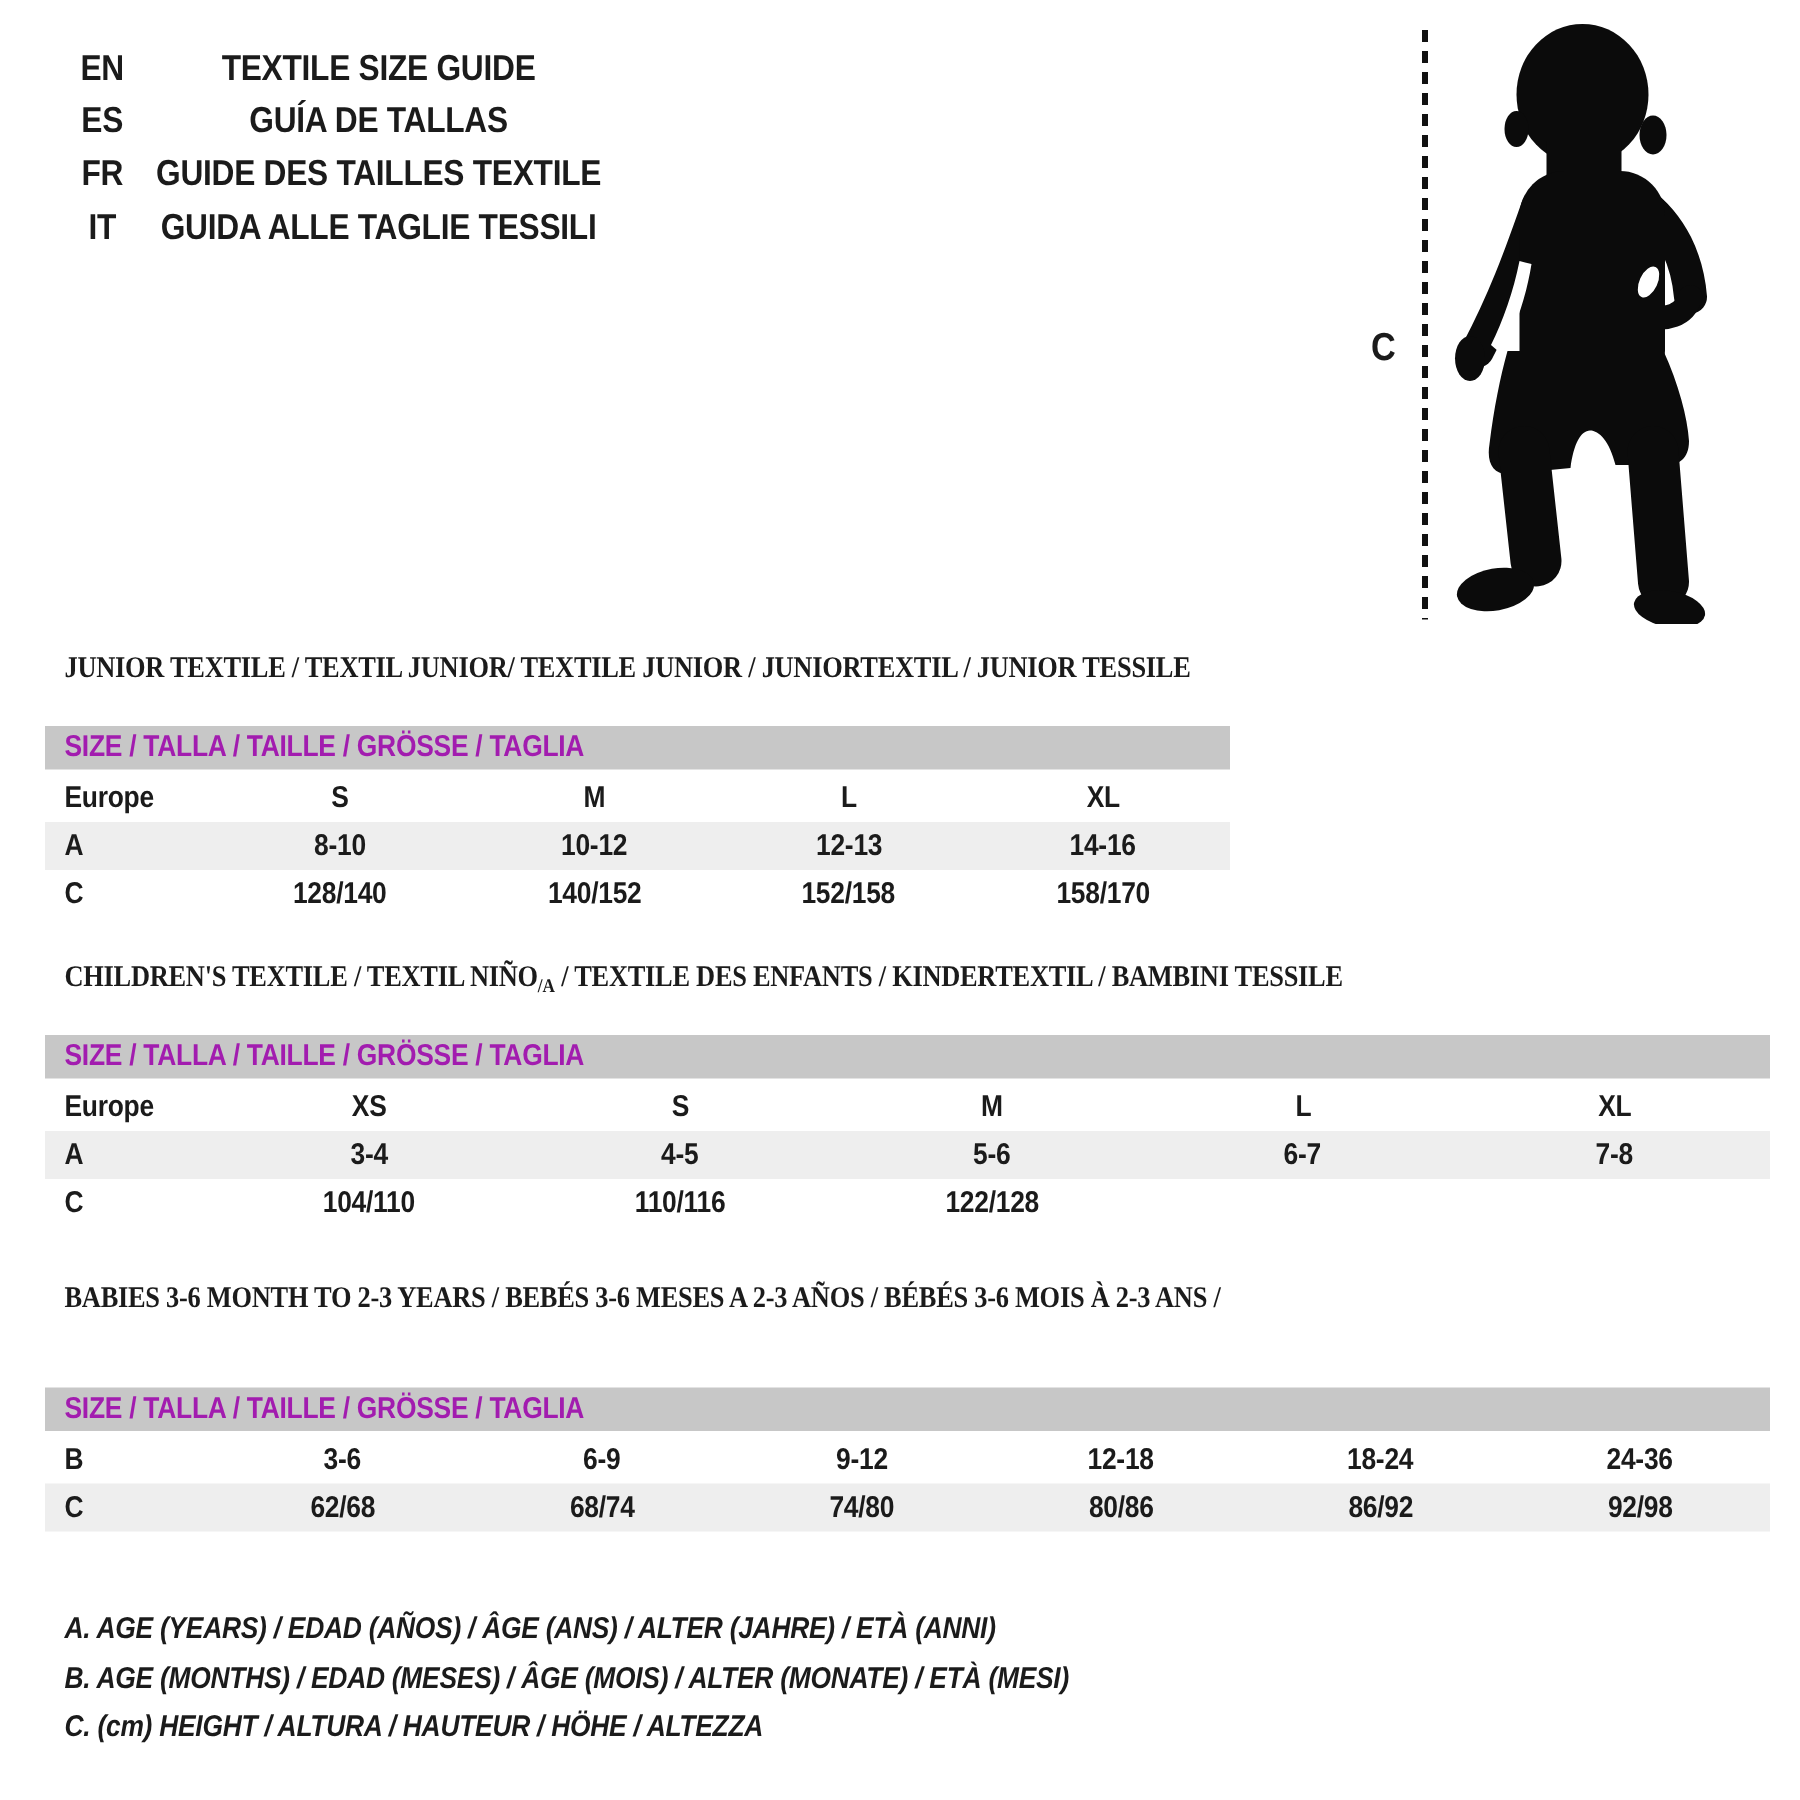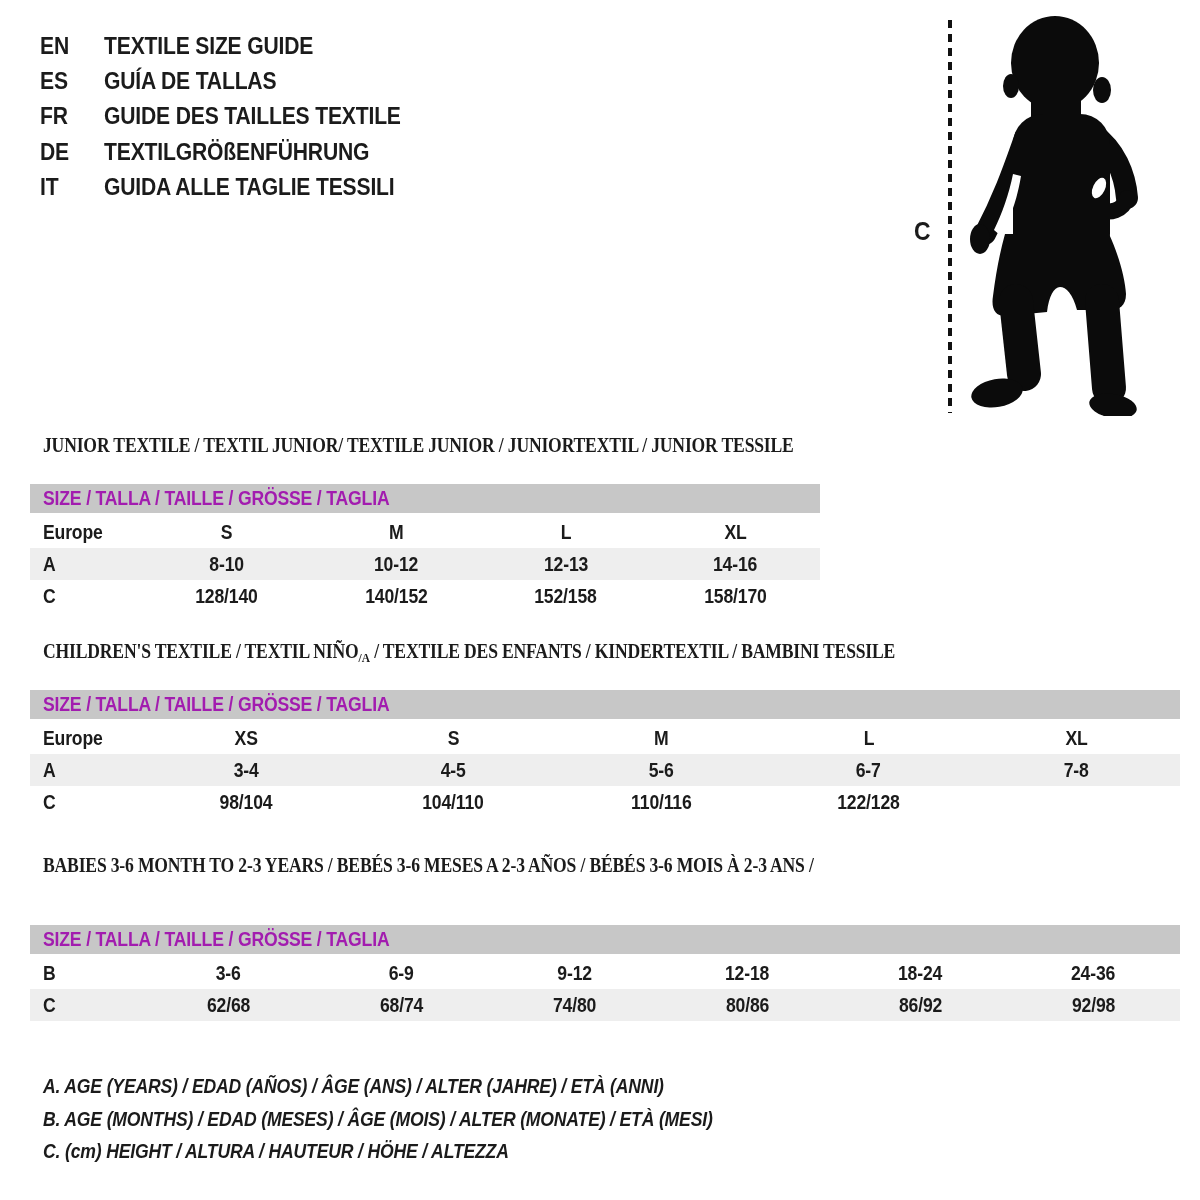--- a/index.html
+++ b/index.html
@@ -6,21 +6,21 @@
   html,body { width:1200px; height:1200px; background:#ffffff; }
   body { font-family:"Liberation Sans","DejaVu Sans",sans-serif; font-weight:bold; color:#1b1b1b; position:relative; overflow:hidden; }
 
   .page { position:absolute; left:0; top:0; width:1200px; height:1200px; background:#ffffff; }
 
   
   .cl { display:inline-block; transform:scaleX(0.88); transform-origin:0 50%; white-space:nowrap; letter-spacing:-0.2px; }
   .cx { display:inline-block; transform:scaleX(0.88); transform-origin:50% 50%; white-space:nowrap; letter-spacing:-0.2px; }
 
   
-  .langs { position:absolute; left:40px; top:28px; font-size:24px; line-height:35.2px; }
+  .langs { position:absolute; left:40px; top:28px; font-size:24px; line-height:35.2px;text-align:center; }
   .lang-row { display:grid; grid-template-columns:64px auto; }
 
   
   .measure-line { position:absolute; left:948px; top:20px; width:4px; height:393px;
     background:repeating-linear-gradient(to bottom,#111 0 8px,transparent 8px 14px); }
   .measure-label { position:absolute; left:914px; top:216px; font-size:26px; }
   .toddler { position:absolute; left:968px; top:16px; width:177px; height:400px; }
 
   
   .sec-title { position:absolute; left:43px; font-size:20px; line-height:23px;font-family:Liberation Serif, serif; }
@@ -53,24 +53,20 @@
       <span class="cl">EN</span>
       <span class="cl">TEXTILE SIZE GUIDE</span>
     </div>
     <div class="lang-row">
       <span class="cl">ES</span>
       <span class="cl">GUÍA DE TALLAS</span>
     </div>
     <div class="lang-row">
       <span class="cl">FR</span>
       <span class="cl">GUIDE DES TAILLES TEXTILE</span>
-    </div>
-    <div class="lang-row">
-      <span class="cl">DE</span>
-      <span class="cl">TEXTILGRÖßENFÜHRUNG</span>
     </div>
     <div class="lang-row">
       <span class="cl">IT</span>
       <span class="cl">GUIDA ALLE TAGLIE TESSILI</span>
     </div>
   </div>
 
   <div class="measure-line"></div>
   <div class="measure-label"><span class="cl">C</span></div>
 
@@ -141,21 +137,20 @@
     <div class="row cols5 alt">
       <span class="lab"><span class="cl">A</span></span>
       <span class="cell"><span class="cx">3-4</span></span>
       <span class="cell"><span class="cx">4-5</span></span>
       <span class="cell"><span class="cx">5-6</span></span>
       <span class="cell"><span class="cx">6-7</span></span>
       <span class="cell"><span class="cx">7-8</span></span>
     </div>
     <div class="row cols5">
       <span class="lab"><span class="cl">C</span></span>
-      <span class="cell"><span class="cx">98/104</span></span>
       <span class="cell"><span class="cx">104/110</span></span>
       <span class="cell"><span class="cx">110/116</span></span>
       <span class="cell"><span class="cx">122/128</span></span>
     </div>
   </div>
 
   <div class="sec-title" style="top:849px; line-height:32.5px;">
     <div><span class="cl">BABIES 3-6 MONTH TO 2-3 YEARS / BEBÉS 3-6 MESES A 2-3 AÑOS / BÉBÉS 3-6 MOIS À 2-3 ANS /</span></div>
   </div>
   <div class="sg-table t-wide" style="top:925px;">

